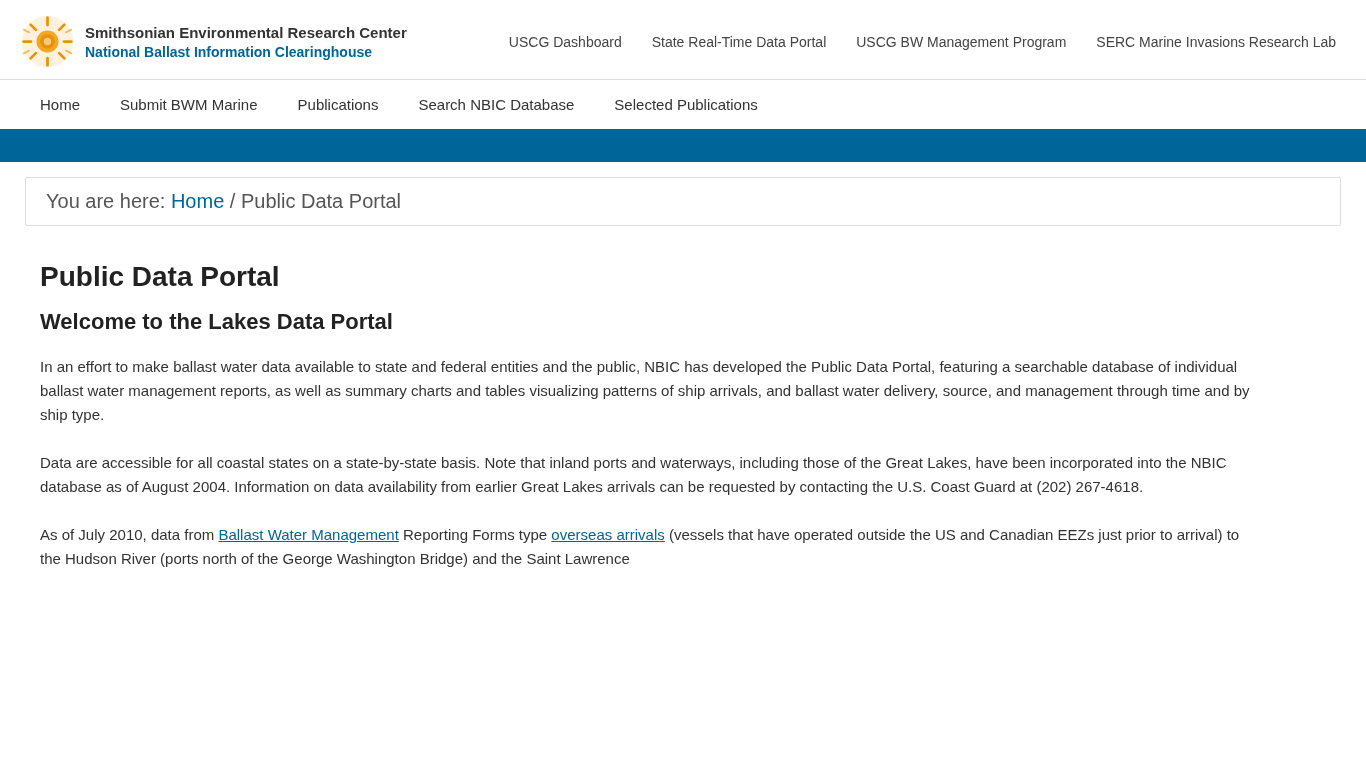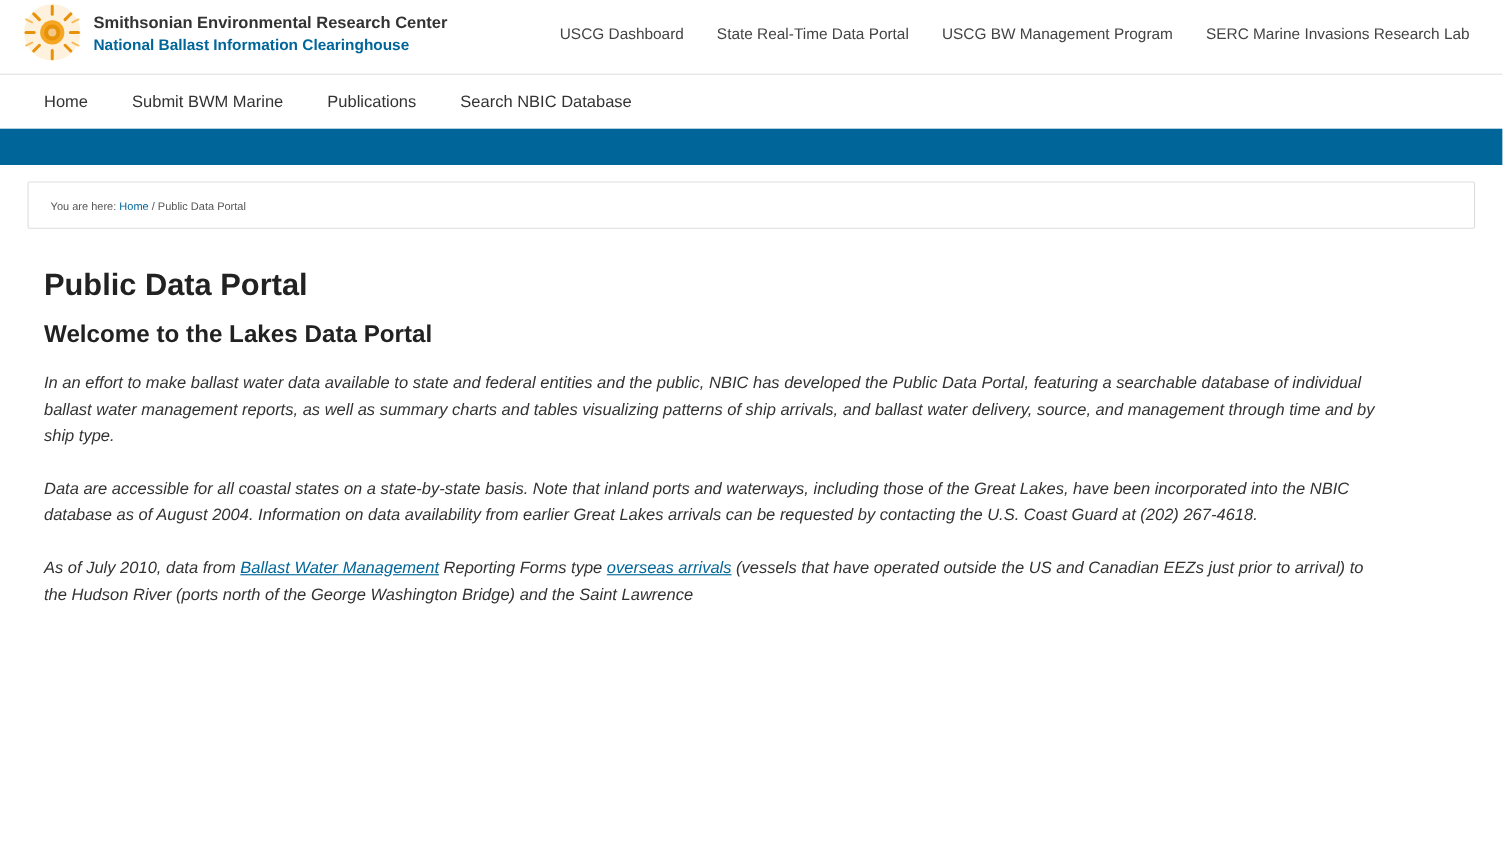--- a/index.html
+++ b/index.html
@@ -15,21 +15,21 @@
       background: #fff;
       width: 1366px;
       min-height: 768px;
     }
 
     
     .top-header {
       display: flex;
       align-items: center;
       justify-content: space-between;
-      padding: 2px 30px 10px 20px;
+      padding: 14px 30px 10px 20px;
       background: #fff;
       border-bottom: 1px solid #ddd;
     }
 
     .logo-area {
       display: flex;
       align-items: center;
       gap: 10px;
     }
 
@@ -97,21 +97,21 @@
     
     .breadcrumb-container {
       background: #fff;
       border: 1px solid #ddd;
       margin: 15px 25px;
       padding: 12px 20px;
       border-radius: 2px;
     }
 
     .breadcrumb-text {
-      font-size: 10px;
+      font-size: 20px;
       color: #555;
     }
 
     .breadcrumb-text a {
       color: #006699;
       text-decoration: none;
     }
 
     
     .content-area {
@@ -131,21 +131,20 @@
       font-weight: bold;
       color: #222;
       margin-bottom: 20px;
     }
 
     .content-paragraph {
       font-size: 15px;
       line-height: 1.6;
       color: #333;
       margin-bottom: 24px;
-      font-style: italic;
     }
 
     .content-paragraph a {
       color: #006699;
       text-decoration: underline;
     }
   </style>
 </head>
 <body>
 
@@ -187,20 +186,21 @@
     <a href="#">USCG BW Management Program</a>
     <a href="#">SERC Marine Invasions Research Lab</a>
   </nav>
 </header>
 
 <nav class="main-nav">
   <a href="#">Home</a>
   <a href="#">Submit BWM Marine</a>
   <a href="#">Publications</a>
   <a href="#">Search NBIC Database</a>
+  <a href="#">Selected Publications</a>
 </nav>
 
 <div class="blue-banner"></div>
 
 <div class="breadcrumb-container">
   <span class="breadcrumb-text">
     <span>You are here: </span><a href="#">Home</a><span> / </span><span>Public Data Portal</span>
   </span>
 </div>
 

